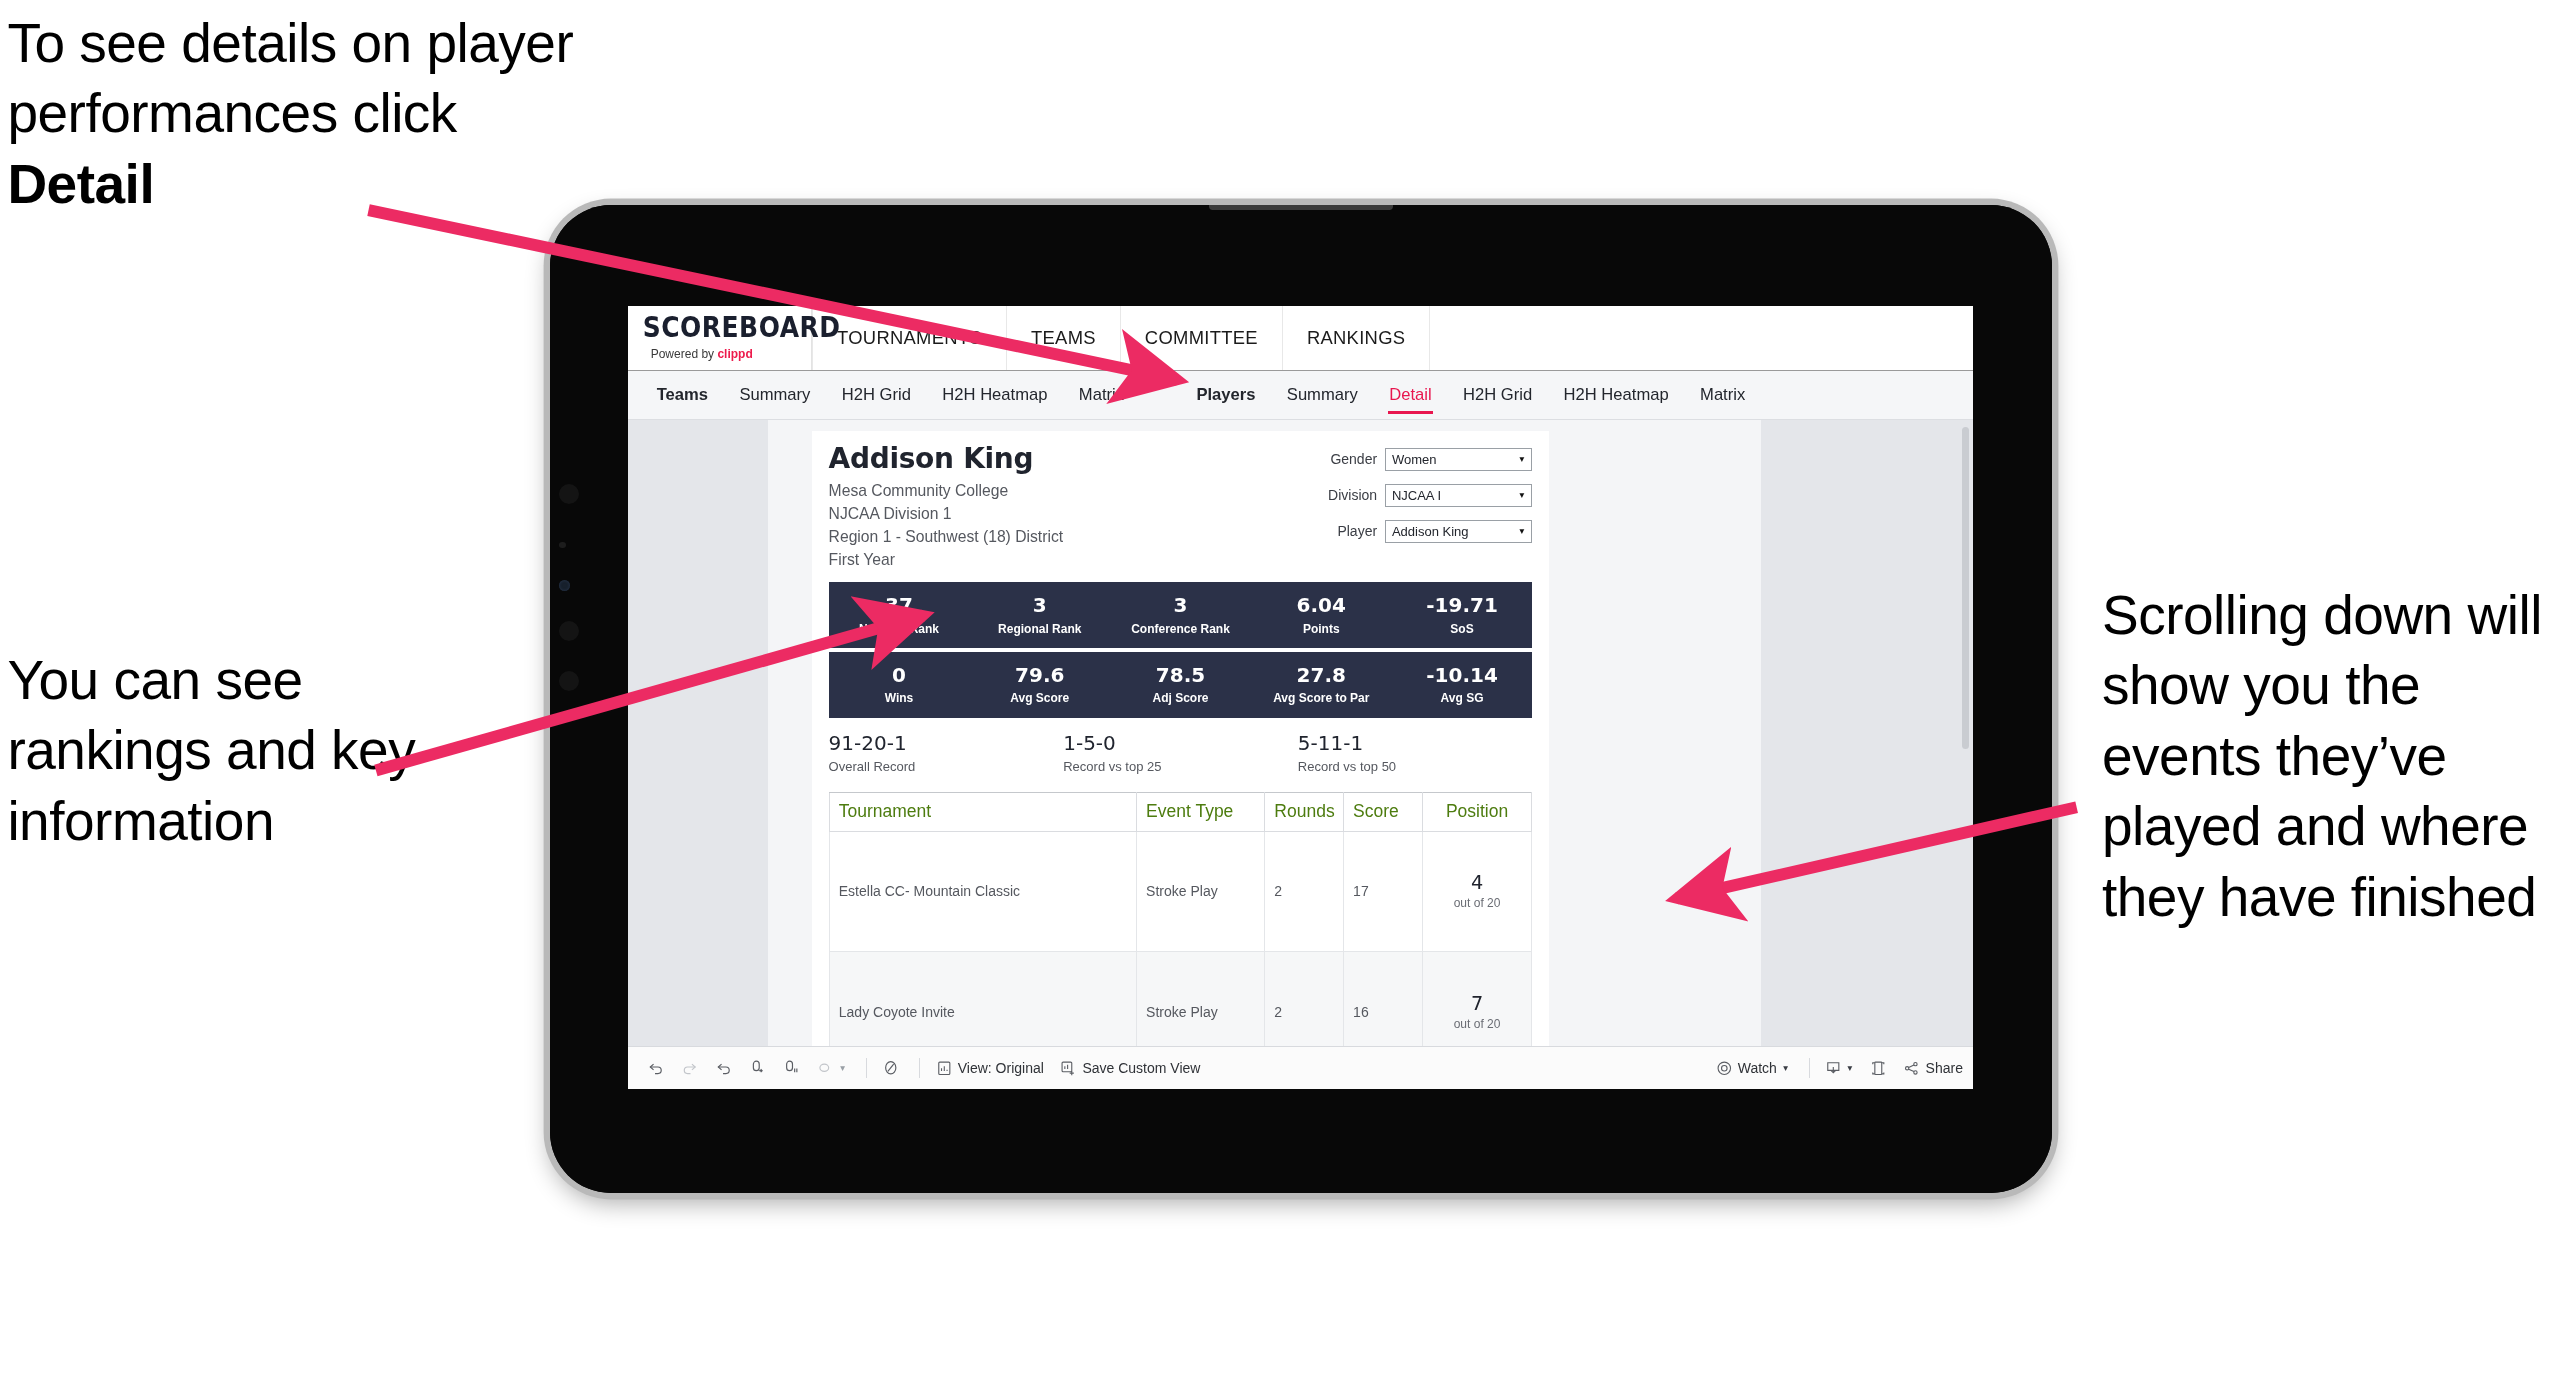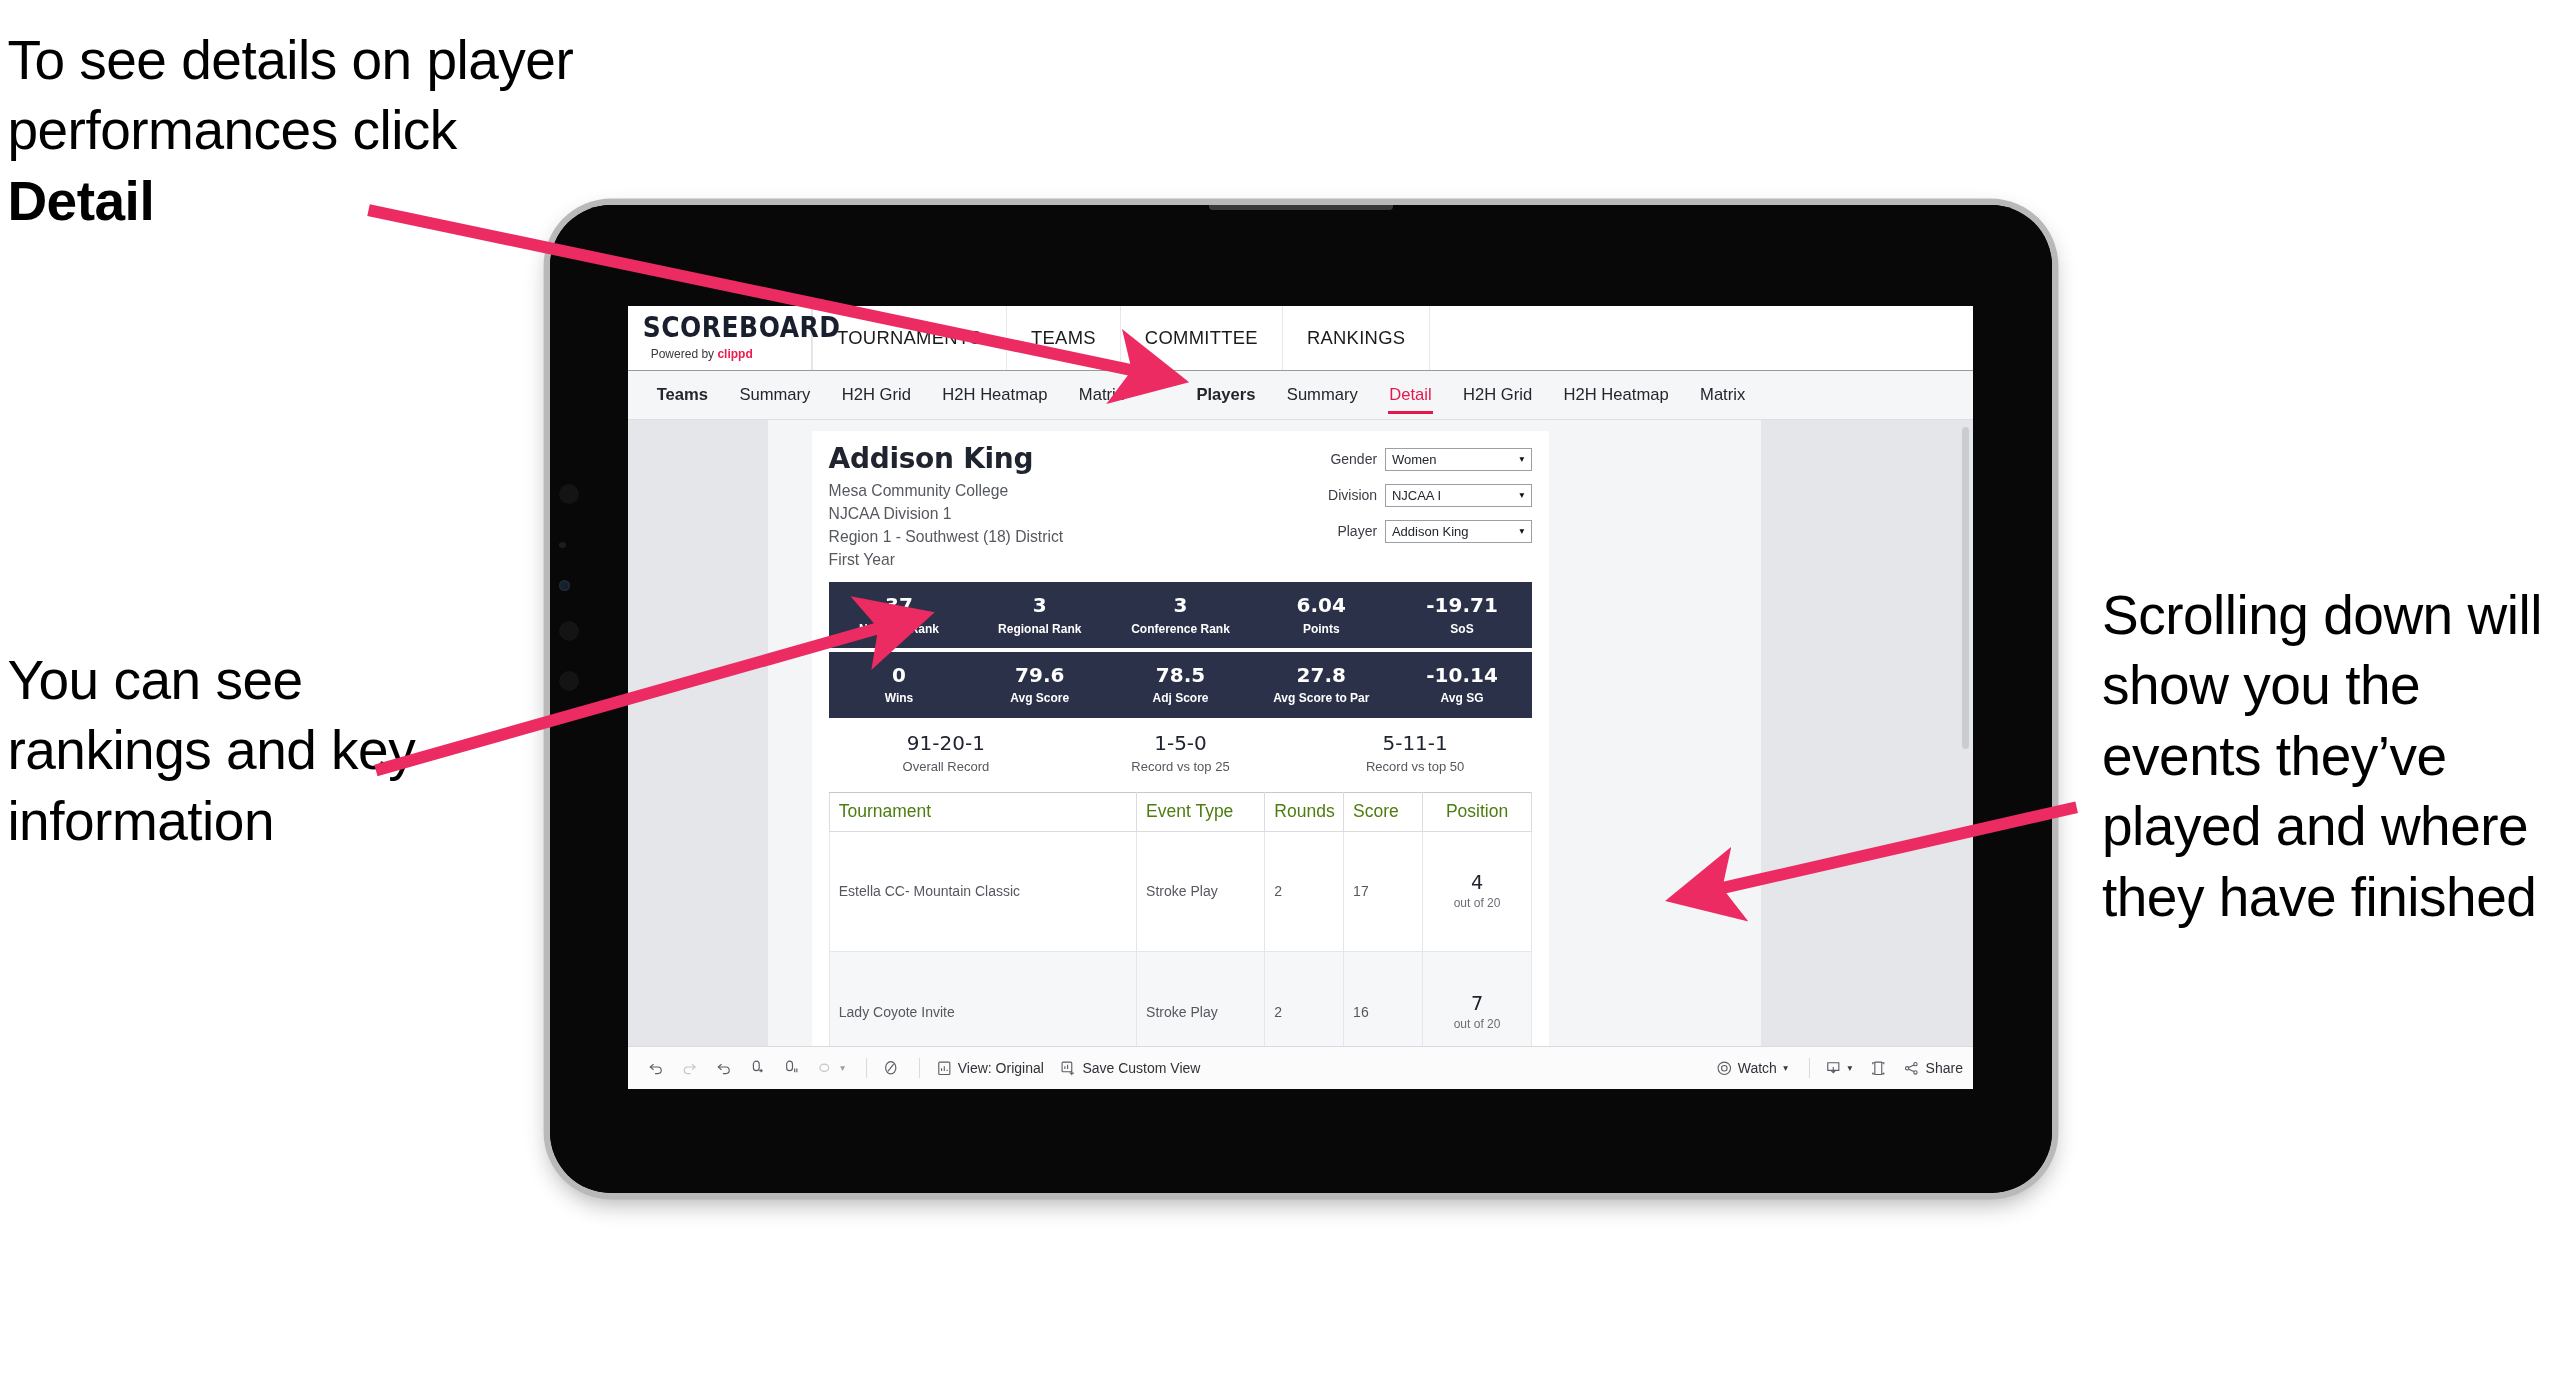--- a/index.html
+++ b/index.html
@@ -5,21 +5,21 @@
   html,body{margin:0;padding:0;}
   body{
     width:2576px;height:1386px;background:#ffffff;overflow:hidden;
     font-family:"Liberation Sans", sans-serif;position:relative;
   }
   .stage{position:absolute;inset:0;}
 
   
   .anno{position:absolute;color:#000;font-size:55px;line-height:1.28;letter-spacing:-0.5px;}
   .anno b{font-weight:700;}
-  #anno-detail{left:7.4px;top:25px;width:608px;}
+  #anno-detail{left:7.4px;top:8px;width:608px;}
   #anno-rank{left:7.4px;top:645px;width:461px;}
   #anno-scroll{left:2102px;top:580px;width:461px;}
 
   
   .arrow-svg{position:absolute;left:0;top:0;width:2576px;height:1386px;pointer-events:none;overflow:visible;}
 
   
   .tablet{
     position:absolute;left:550px;top:205px;width:1502px;height:988px;
     background:#0a0a0a;border-radius:61px;
@@ -75,21 +75,21 @@
   .selbox{width:147px;height:23px;border:0.9px solid #9aa0a6;background:#fff;display:flex;align-items:center;justify-content:space-between;padding:0 5.5px;box-sizing:border-box;font-size:13px;color:#23262d;text-align:center;}
   .caret{font-size:8.3px;color:#111;}
 
   .statbar{margin-top:11px;background:#2b3148;display:flex;height:66px;}
   .statbar.second{margin-top:3.7px;}
   .stat{flex:1;display:flex;flex-direction:column;align-items:center;justify-content:center;color:#fff;}
   .stat-val{font-family:"DejaVu Sans", sans-serif;font-size:20px;font-weight:700;line-height:1;}
   .stat-lbl{font-size:12px;font-weight:700;margin-top:6.4px;}
 
   .records{display:flex;margin-top:13px;padding-bottom:11px;}
-  .rec{flex:1;text-align:center;}
+  .rec{flex:1;text-align:left;}
   .rec-val{font-family:"DejaVu Sans", sans-serif;font-size:20px;font-weight:400;color:#20242e;}
   .rec-lbl{font-size:13px;color:#55585f;margin-top:3.7px;}
 
   table.tbl{width:100%;border-collapse:collapse;margin-top:7.4px;table-layout:fixed;}
   table.tbl th{font-size:17.5px;font-weight:400;color:#4d7c0f;text-align:left;padding:8.3px 9.2px;border:0.9px solid #dadce0;border-top:0.9px solid #c5c8cc;background:#fff;}
   table.tbl th.pos{text-align:center;}
   table.tbl td{font-size:14px;color:#55585f;padding:9.2px;border:0.9px solid #e4e6e9;vertical-align:middle;height:101px;background:#fff;}
   table.tbl tr.alt td{background:#f6f7f8;}
   td.pos{text-align:center;}
   .pos-num{font-family:"DejaVu Sans", sans-serif;font-size:19.3px;color:#20242e;line-height:1.1;}

